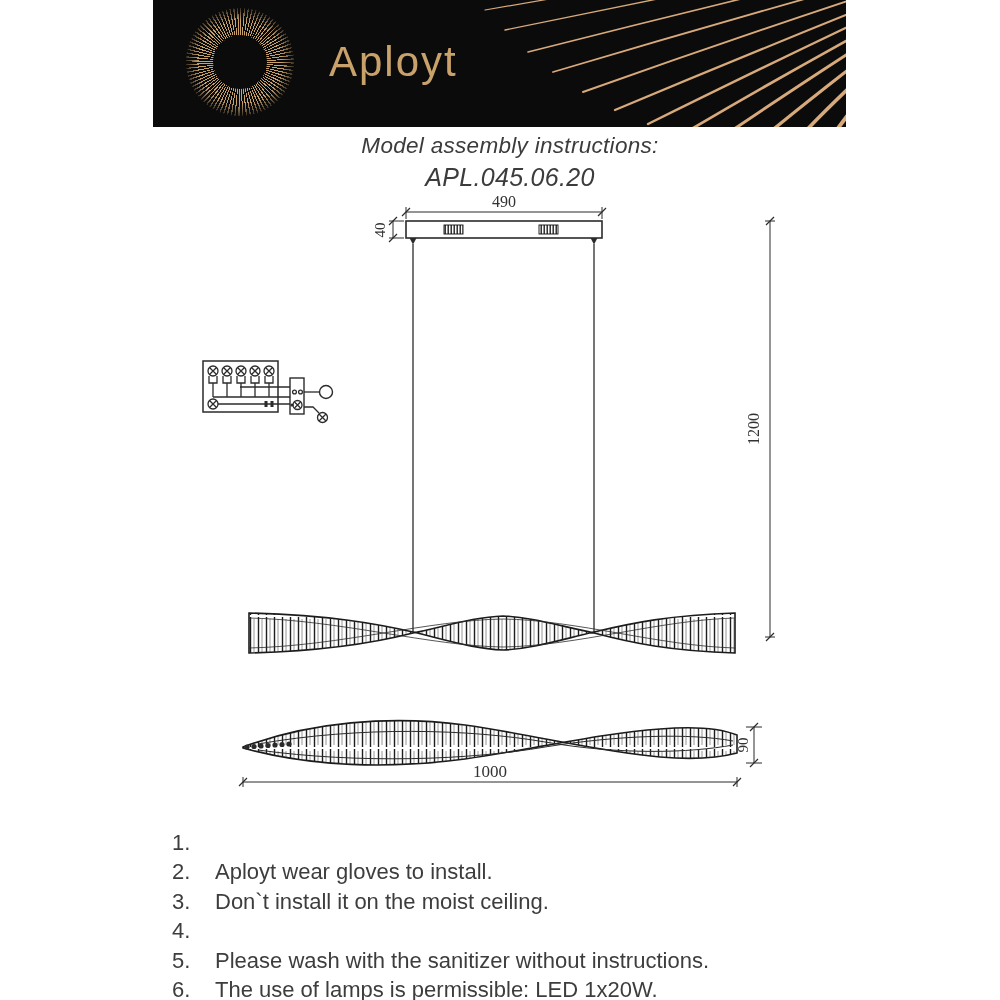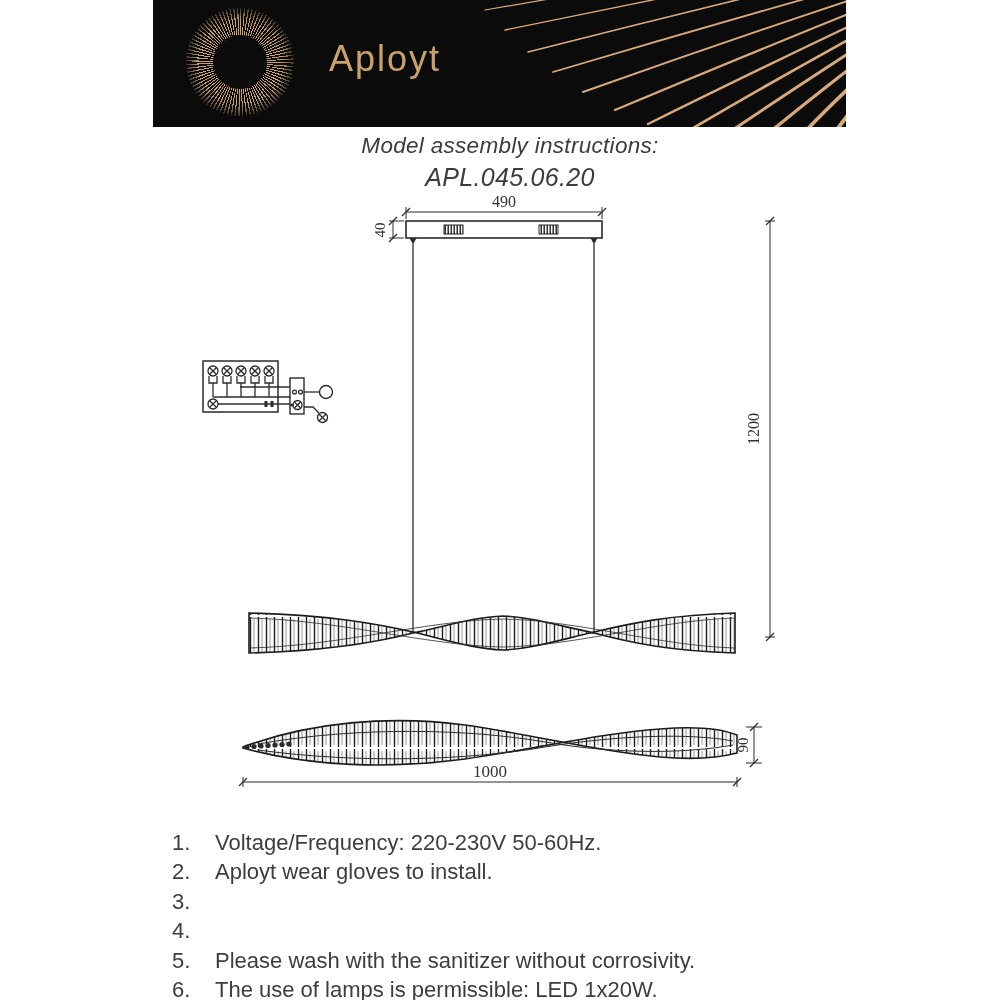--- a/index.html
+++ b/index.html
@@ -12,21 +12,21 @@
 
   
   .banner{position:absolute;left:153px;top:0;width:693px;height:127px;background:var(--banner_bg,#0b0b0b);overflow:hidden;}
   .rays{position:absolute;right:0;top:0;width:693px;height:127px;}
   .rays path{stroke:var(--ray_gold,#d8a97a);fill:none;stroke-linecap:round;}
   .sunburst{position:absolute;left:33px;top:8px;width:108px;height:108px;border-radius:50%;
     background:repeating-conic-gradient(from 0deg,var(--gold,#c9a26b) 0deg 1.5deg,rgba(0,0,0,0) 1.5deg 4.1deg);}
   .sunburst .hole{position:absolute;inset:27px;border-radius:50%;background:var(--banner_bg,#0b0b0b);}
   .sunburst .fade{position:absolute;inset:-2px;border-radius:50%;
     background:radial-gradient(circle,rgba(11,11,11,0) 52%,var(--banner_bg,#0b0b0b) 73%);}
-  .brand{position:absolute;left:176px;top:38px;color:var(--gold,#c9a26b);font-size:36px;letter-spacing:2px;font-weight:400;}
+  .brand{position:absolute;left:176px;top:38px;color:var(--gold,#c9a26b);font-size:42px;letter-spacing:2px;font-weight:400;}
 
   
   .title-block{position:absolute;left:10px;top:133px;width:1000px;text-align:center;color:var(--ink,#3c3c3c);font-style:italic;}
   .title-line{font-size:22.5px;font-weight:500;letter-spacing:.3px;}
   .model-line{font-size:25px;font-weight:500;margin-top:4px;letter-spacing:.3px;}
 
   
   .tech{position:absolute;left:0;top:0;width:1000px;height:1000px;}
   .ln{stroke:var(--line,#2b2b2b);fill:none;}
   .fillw{fill:#fff;stroke:var(--line,#2b2b2b);}
@@ -207,33 +207,33 @@
     <g>
       <circle class="ln" cx="322.5" cy="417.5" r="5"></circle>
         <path class="ln" d="M319,414 L326,421 M319,421 L326,414"></path>
     </g>
   </g>
 </svg>
 
 <ol class="instr">
   <li>
     <span class="num">1.</span>
-    <span>Voltage/Frequency: 220-230V 50-60Hz.</span>
   </li>
   <li>
     <span class="num">2.</span>
     <span>Aployt wear gloves to install.</span>
   </li>
   <li>
     <span class="num">3.</span>
+    <span>Don`t install it on the moist ceiling.</span>
   </li>
   <li>
     <span class="num">4.</span>
   </li>
   <li>
     <span class="num">5.</span>
-    <span>Please wash with the sanitizer without corrosivity.</span>
+    <span>Please wash with the sanitizer without instructions.</span>
   </li>
   <li>
     <span class="num">6.</span>
     <span>The use of lamps is permissible: LED 1x20W.</span>
   </li>
 </ol>
 
 </body></html>

